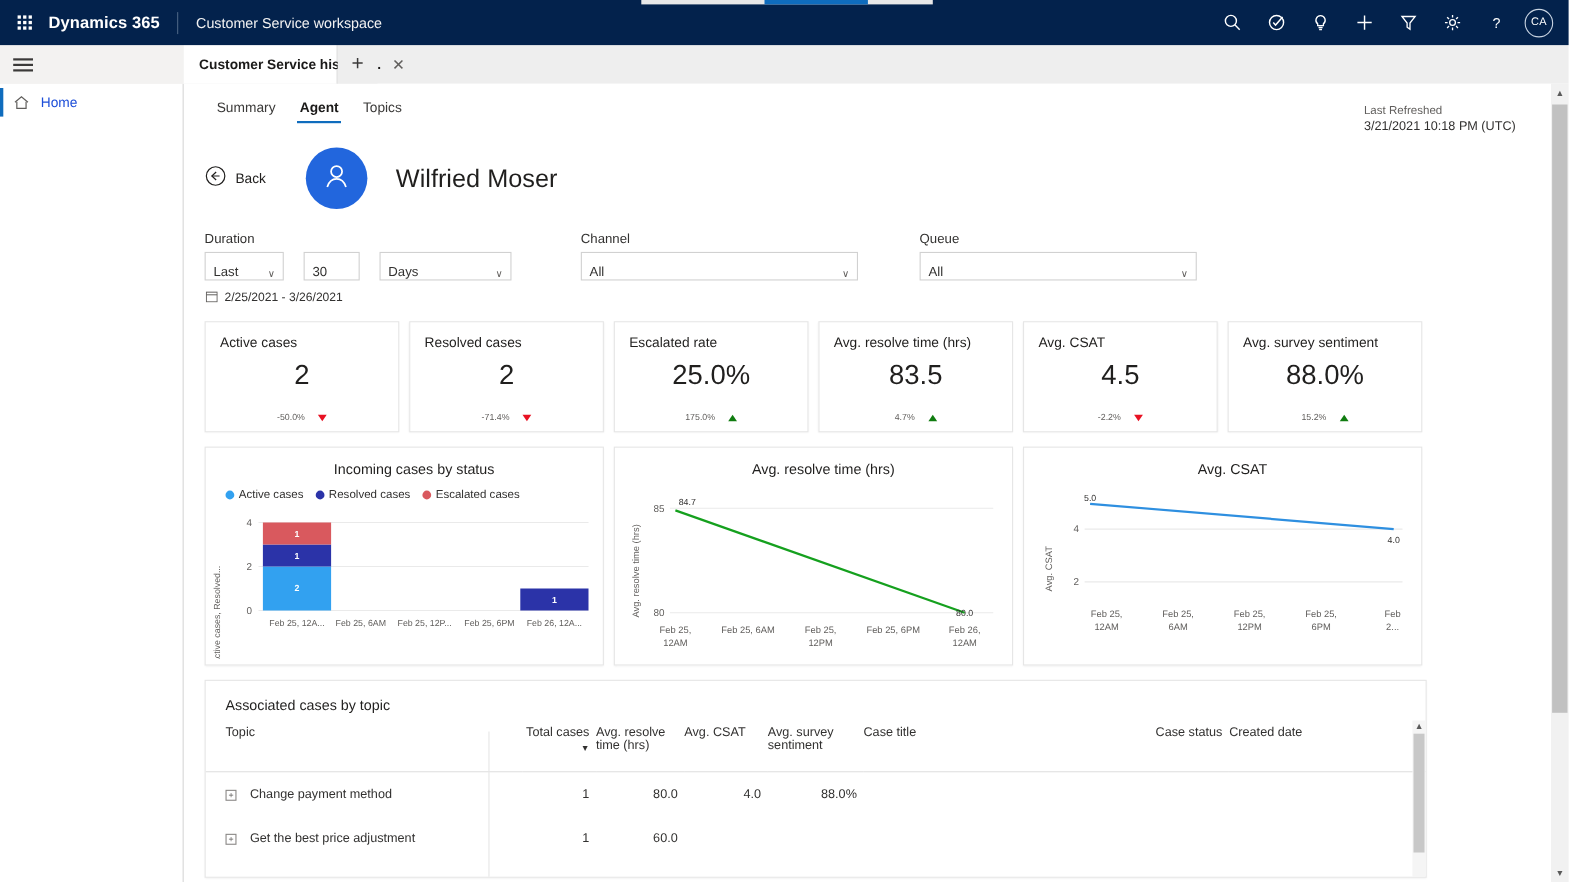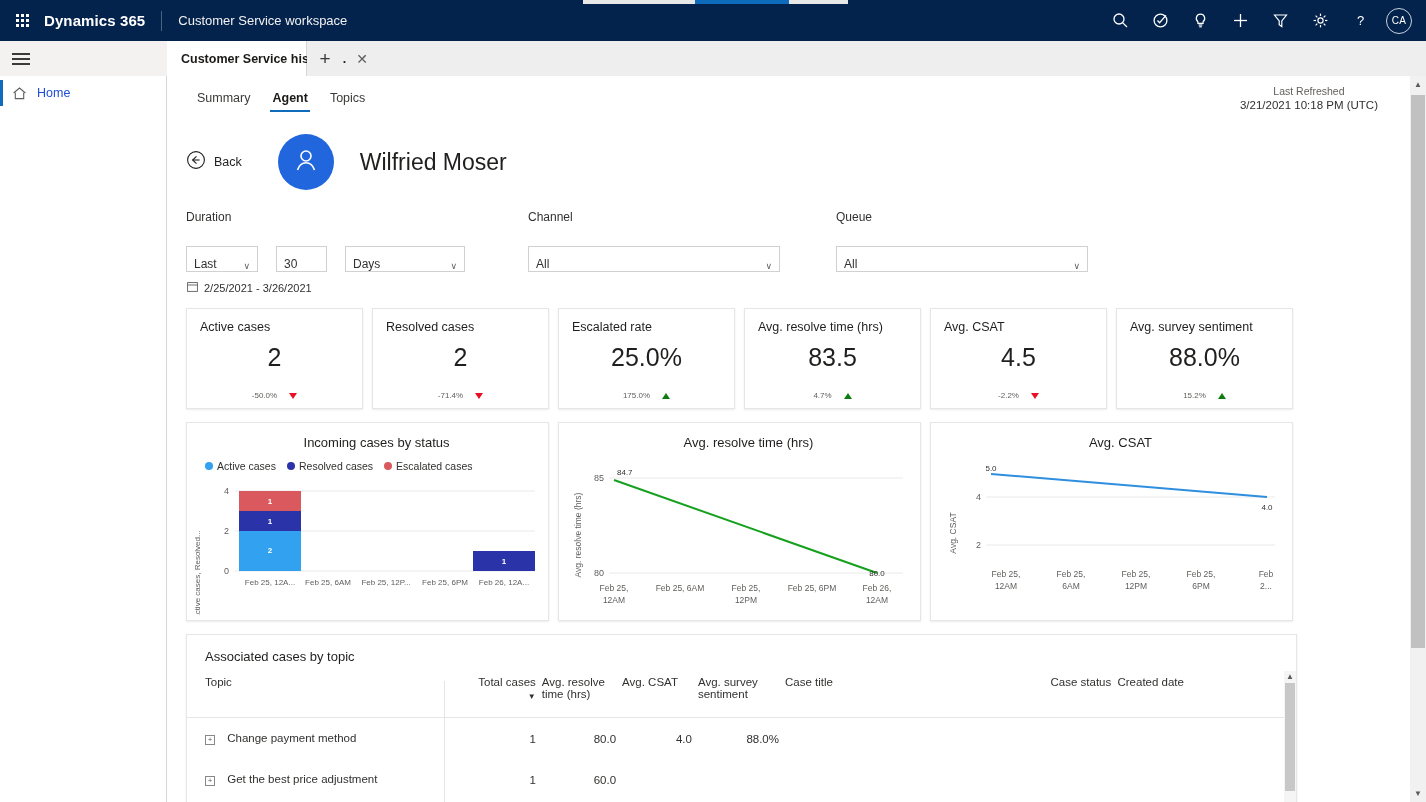--- a/index.html
+++ b/index.html
@@ -68,38 +68,38 @@
   #content {
     position:absolute; top:76px; left:167px; width:1243px; height:726px;
     background:#ffffff; overflow:hidden;
   }
 
   
   #dashtabs { height:36px; display:flex; align-items:flex-end; padding-left:19px; position:relative; }
   .dtab { font-size:12.5px; color:#3b3a39; padding:0 11px 7px 11px; cursor:pointer; position:relative; }
   .dtab.active { font-weight:bold; color:#1b1a19; }
   .dtab.active::after { content:""; position:absolute; left:9px; right:9px; bottom:0; height:2px; background:#0f6cbd; }
-  #refresh-block { position:absolute; right:32px; top:8px; text-align:center; }
+  #refresh-block { position:absolute; right:32px; top:18px; text-align:left; }
   #refresh-label { font-size:10.5px; color:#605e5c; line-height:14px; }
   #refresh-value { font-size:11.5px; color:#323130; line-height:15px; }
 
   
   #agent-header { display:flex; align-items:center; padding:22px 0 0 19px; }
   #back-btn { display:flex; align-items:center; cursor:pointer; margin-right:36px; }
   #back-btn .btxt { font-size:12.5px; color:#201f1e; margin-left:8px; }
   #agent-avatar {
     width:56px; height:56px; border-radius:50%; background:#2266dd;
     display:flex; align-items:center; justify-content:center;
   }
   #agent-name { font-size:23px; color:#201f1e; margin-left:26px; }
 
   
   #filters { display:flex; padding:20px 0 0 19px; }
   .fgroup { margin-right:28px; }
-  .flabel { font-size:12px; color:#323130; margin-bottom:22px; }
+  .flabel { font-size:12px; color:#323130; margin-bottom:5px; }
   .fctl-row { display:flex; }
   .fselect {
     height:26px; border:1px solid #d1d1d1; background:#fff;
     display:flex; align-items:flex-end; padding:0 7px; font-size:12px; color:#323130;
     cursor:pointer; margin-right:18px;
   }
   .fselect .chev { margin-left:auto; padding-left:10px; color:#605e5c; font-size:9px; }
   #daterange { display:flex; align-items:center; padding:9px 0 0 20px; font-size:11px; color:#323130; }
   #daterange .cal-ico { margin-right:6px; }
 

